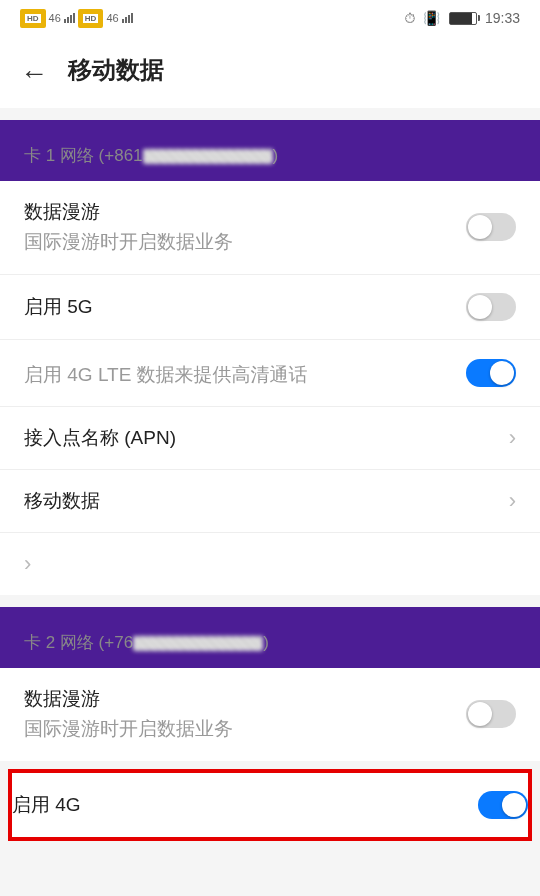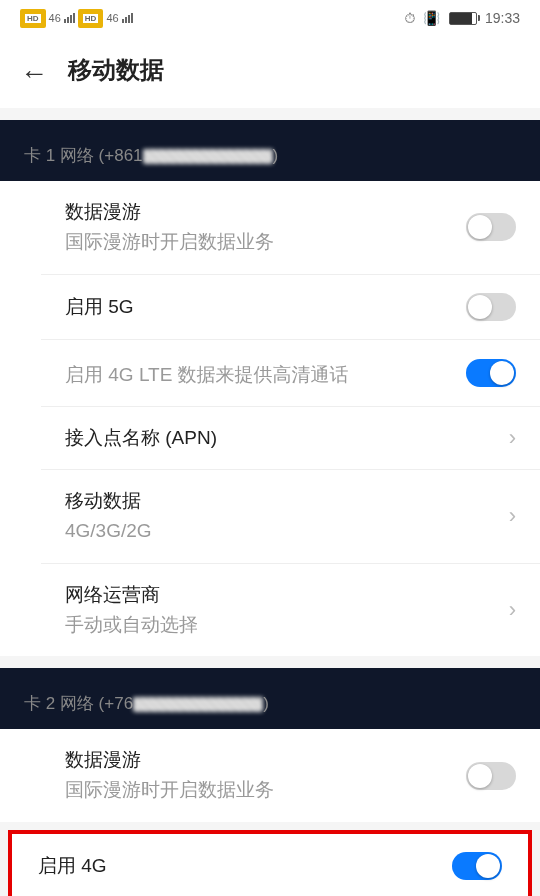--- a/index.html
+++ b/index.html
@@ -40,29 +40,29 @@
     .header {
       background: #fff;
       padding: 18px 20px 22px;
       display: flex;
       align-items: center;
       gap: 20px;
     }
     .back-arrow { font-size: 28px; color: #333; cursor: pointer; }
     .page-title { font-size: 24px; font-weight: 700; color: #222; }
     
-    .content { background: #fff; padding-left: 41px; }
+    .content { background: #fff; }
     .gap { height: 12px; background: #f5f5f5; }
     .gap-sm { height: 8px; background: #f5f5f5; }
     
     .section-header {
       padding: 24px 24px 14px;
       font-size: 17px;
       color: #888;
-      background: #0f172a;
+      background: #4c1d95;
     }
     .blur-box {
       display: inline-block; width: 130px; height: 15px;
       background: repeating-linear-gradient(45deg, #ccc, #ccc 3px, #e8e8e8 3px, #e8e8e8 6px);
       filter: blur(2px); vertical-align: middle; border-radius: 2px;
     }
     
     .row {
       background: #fff;
       padding: 18px 24px;
@@ -91,21 +91,21 @@
     .toggle.on { background: #0a7aff; }
     .toggle.on::after { left: 24px; }
     
     .chevron { color: #bbb; font-size: 22px; flex-shrink: 0; }
     
     .highlight-box {
       border: 4px solid #e50000;
       margin: 0 8px;
       background: #fff;
     }
-    .highlight-box .row { padding: 18px 26px; }
+    .highlight-box .row { padding: 18px 0; }
   </style>
 </head>
 <body>
 
 <div class="status-bar">
   <div class="status-left">
     <span class="hd-badge">HD</span>
     <span>46</span>
     <span class="signal">
         <span></span>
@@ -165,29 +165,24 @@
   </div>
   <div class="row">
     <div class="row-text">
       <div class="row-title">接入点名称 (APN)</div>
     </div>
     <span class="chevron">›</span>
   </div>
   <div class="row">
     <div class="row-text">
       <div class="row-title">移动数据</div>
-      <div class="row-sub">4G/3G/2G</div>
     </div>
     <span class="chevron">›</span>
   </div>
   <div class="row">
-    <div class="row-text">
-      <div class="row-title">网络运营商</div>
-      <div class="row-sub">手动或自动选择</div>
-    </div>
     <span class="chevron">›</span>
   </div>
 </div>
 
 <div class="gap"></div>
 
 <div class="section-header">
   <span>卡 2 网络 (+76</span><span class="blur-box"></span><span>)</span>
 </div>
 

